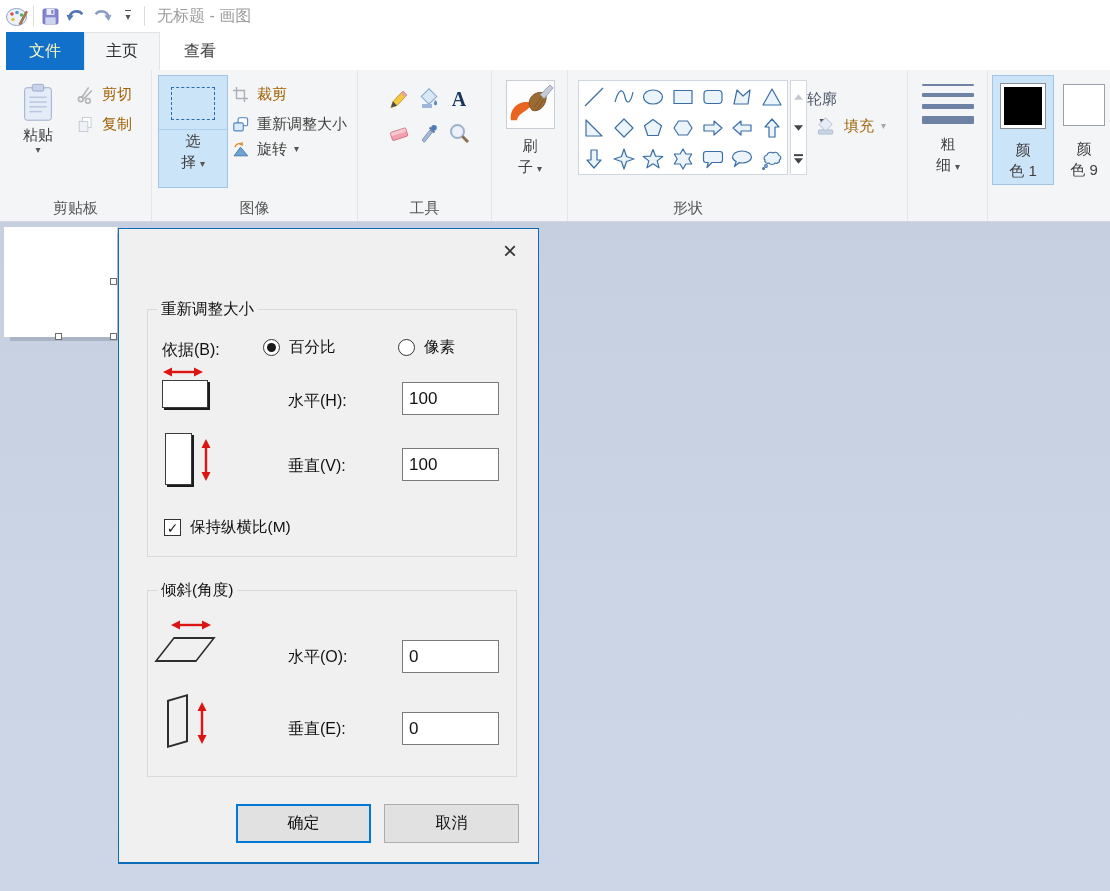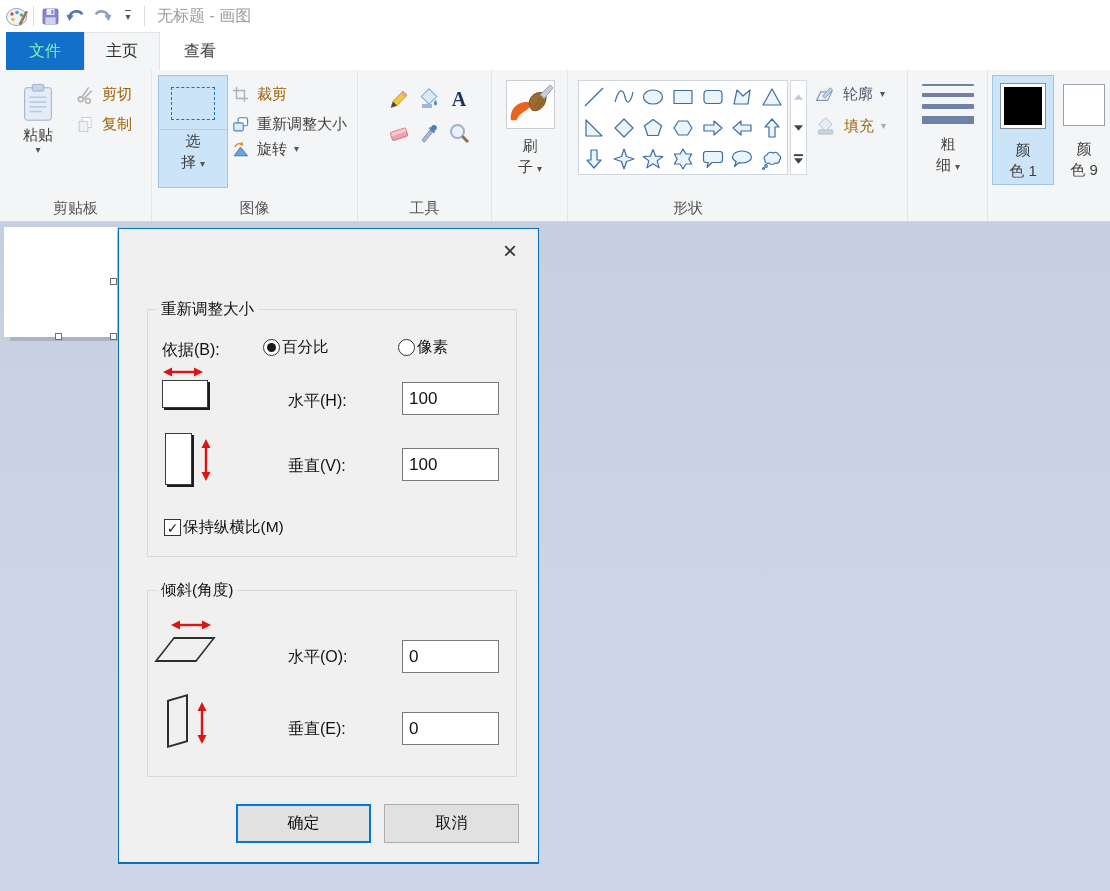--- a/index.html
+++ b/index.html
@@ -15,21 +15,21 @@
   .titlebar{position:absolute;top:0;left:0;right:0;height:32px;background:#fff;display:flex;align-items:center;padding-left:4px;}
   .qat-btn{width:26px;height:28px;display:flex;align-items:center;justify-content:center;}
   .qat-sep{width:1px;height:20px;background:#dcdcdc;margin:0 3px;}
   .win-title{color:#9d9d9d;font-size:16px;margin-left:9px;white-space:nowrap;}
   .dd{font-size:10px;color:#555;line-height:1;}
   .qat-dd{border-top:1px solid #555;padding-top:1px;}
 
   
   .tabs{position:absolute;top:32px;left:0;right:0;height:38px;background:#fff;}
   .tab{position:absolute;top:0;height:38px;display:flex;align-items:center;justify-content:center;font-size:16px;cursor:default;}
-  .tab-file{left:6px;width:78px;background:var(--accent-blue);color:#86efac;}
+  .tab-file{left:6px;width:78px;background:var(--accent-blue);color:#fef9c3;}
   .tab-home{left:84px;width:76px;background:var(--ribbon-bg);border:1px solid #e2e3e5;border-bottom:none;color:#2b2b2b;}
   .tab-view{left:160px;width:80px;color:#444;}
 
   
   .ribbon{position:absolute;top:70px;left:0;right:0;height:152px;background:var(--ribbon-bg);border-bottom:1px solid #d3d7dd;}
   .group{position:absolute;top:0;height:151px;border-right:1px solid #e3e5e8;}
   .group-label{position:absolute;bottom:3px;left:0;right:0;text-align:center;font-size:15px;color:#575757;}
   .g-clip{left:0;width:152px}.g-img{left:152px;width:206px}.g-tools{left:358px;width:134px}
   .g-brush{left:492px;width:76px}.g-shapes{left:568px;width:340px}.g-size{left:908px;width:80px}
   .g-colors{left:988px;width:122px;border-right:none}
@@ -65,21 +65,21 @@
   .dlg-close{position:absolute;top:8px;right:14px;width:28px;height:28px;display:flex;align-items:center;justify-content:center;font-size:24px;font-weight:300;color:#333;}
   .groupbox{position:absolute;left:28px;width:370px;border:1px solid #d9d9d9;}
   .gb-label{position:absolute;top:-11px;left:9px;background:var(--dialog-bg);padding:0 4px;font-size:15.5px;color:#111;}
   .gb1{top:80px;height:248px;}
   .gb2{top:361px;height:187px;}
   .dlg-lab{position:absolute;font-size:16px;color:#111;white-space:nowrap;}
   .num{position:absolute;left:254px;width:97px;height:33px;border:1px solid #7a7a7a;background:#fff;font-size:17px;padding:0 6px;font-family:inherit;color:#111;}
   .radio{width:17px;height:17px;border:1px solid #333;border-radius:50%;background:#fff;flex:none;}
   .radio.sel{display:flex;align-items:center;justify-content:center;}
   .radio.sel::after{content:'';width:9px;height:9px;border-radius:50%;background:#1a1a1a;}
-  .radio-row{position:absolute;display:flex;align-items:center;gap:2px;font-size:15.5px;color:#111;}
+  .radio-row{position:absolute;display:flex;align-items:center;gap:9px;font-size:15.5px;color:#111;}
   .checkbox{width:17px;height:17px;border:1px solid #333;background:#fff;display:flex;align-items:center;justify-content:center;font-size:14px;color:#1a1a1a;flex:none;}
   .rs-rect{position:absolute;background:#fff;border:1px solid #3c3c3c;box-shadow:2px 2px 0 #1c1c1c;}
   .skew-h{position:absolute;width:42px;height:25px;border:2px solid #2e2e2e;transform:skewX(-38deg);}
   .skew-v{position:absolute;width:21px;height:48px;border:2px solid #2e2e2e;transform:skewY(-16deg);}
   .red-arrow{position:absolute;}
   .red-arrow line{stroke:var(--red-arrow);stroke-width:2.4;}
   .red-arrow polygon{fill:var(--red-arrow);}
   .dlg-btn{position:absolute;top:575px;width:135px;height:39px;background:#e1e1e1;font-size:16px;color:#111;display:flex;align-items:center;justify-content:center;font-family:inherit;}
   .btn-ok{left:117px;border:2px solid var(--ok-focus-border);}
   .btn-cancel{left:265px;border:1px solid #adadad;}
@@ -383,21 +383,21 @@
           </div>
         <div class="scrollcell">
             <svg width="9" height="3" viewBox="0 0 10 3">
               <rect width="10" height="2.2" fill="#444"></rect>
             </svg>
             <svg width="9" height="6" viewBox="0 0 10 6">
               <polygon points="0,0 10,0 5,6" fill="#444"></polygon>
             </svg>
           </div>
       </div>
-      <div class="rrow" style="left:246px;top:13px;">
+      <div class="rrow" style="left:239px;top:13px;flex-direction:column;">
         <svg width="22" height="19" viewBox="0 0 26 22">
             <path d="M3,18 L8,8 H21 L16,18 Z" fill="none" stroke="#8496b5" stroke-width="1.4"></path>
             <path d="M10,13 L19,3 L22,5.5 L13,15.5 Z" fill="#c2cfe2" stroke="#8496b5"></path>
           </svg>
         <span style="color:#4a5568">轮廓</span>
         <span class="dd">▾</span>
       </div>
       <div class="rrow" style="left:247px;top:45px;">
         <svg width="22" height="19" viewBox="0 0 26 22">
             <rect x="4" y="15" width="17" height="5" rx="1" fill="#c9d4e4" stroke="#aab7cc"></rect>

